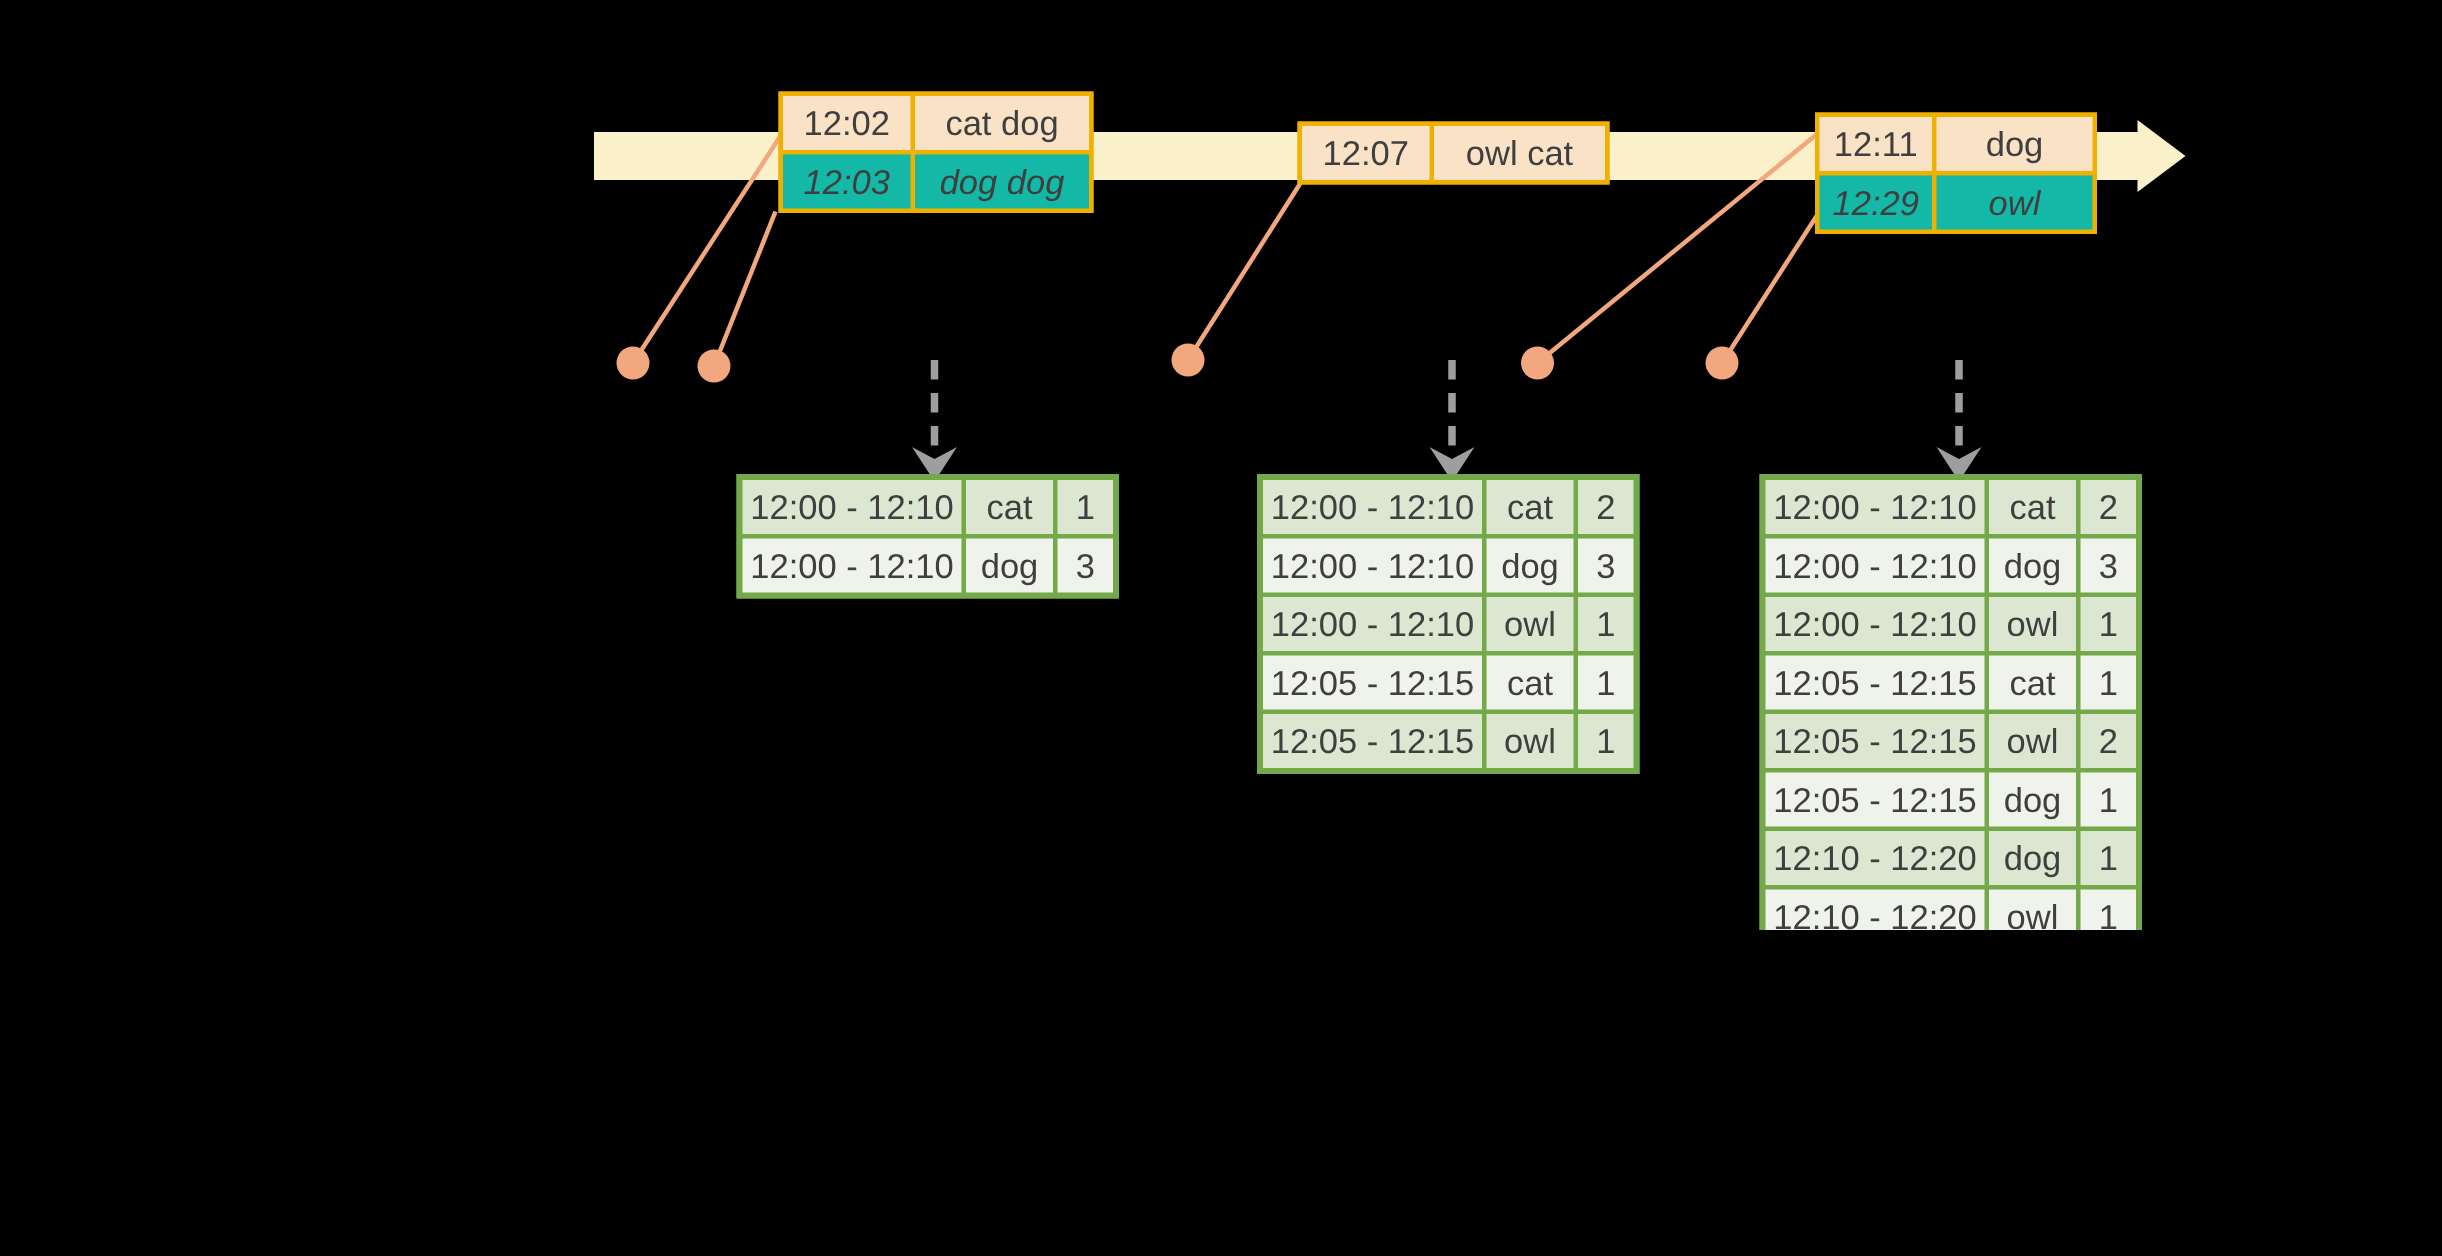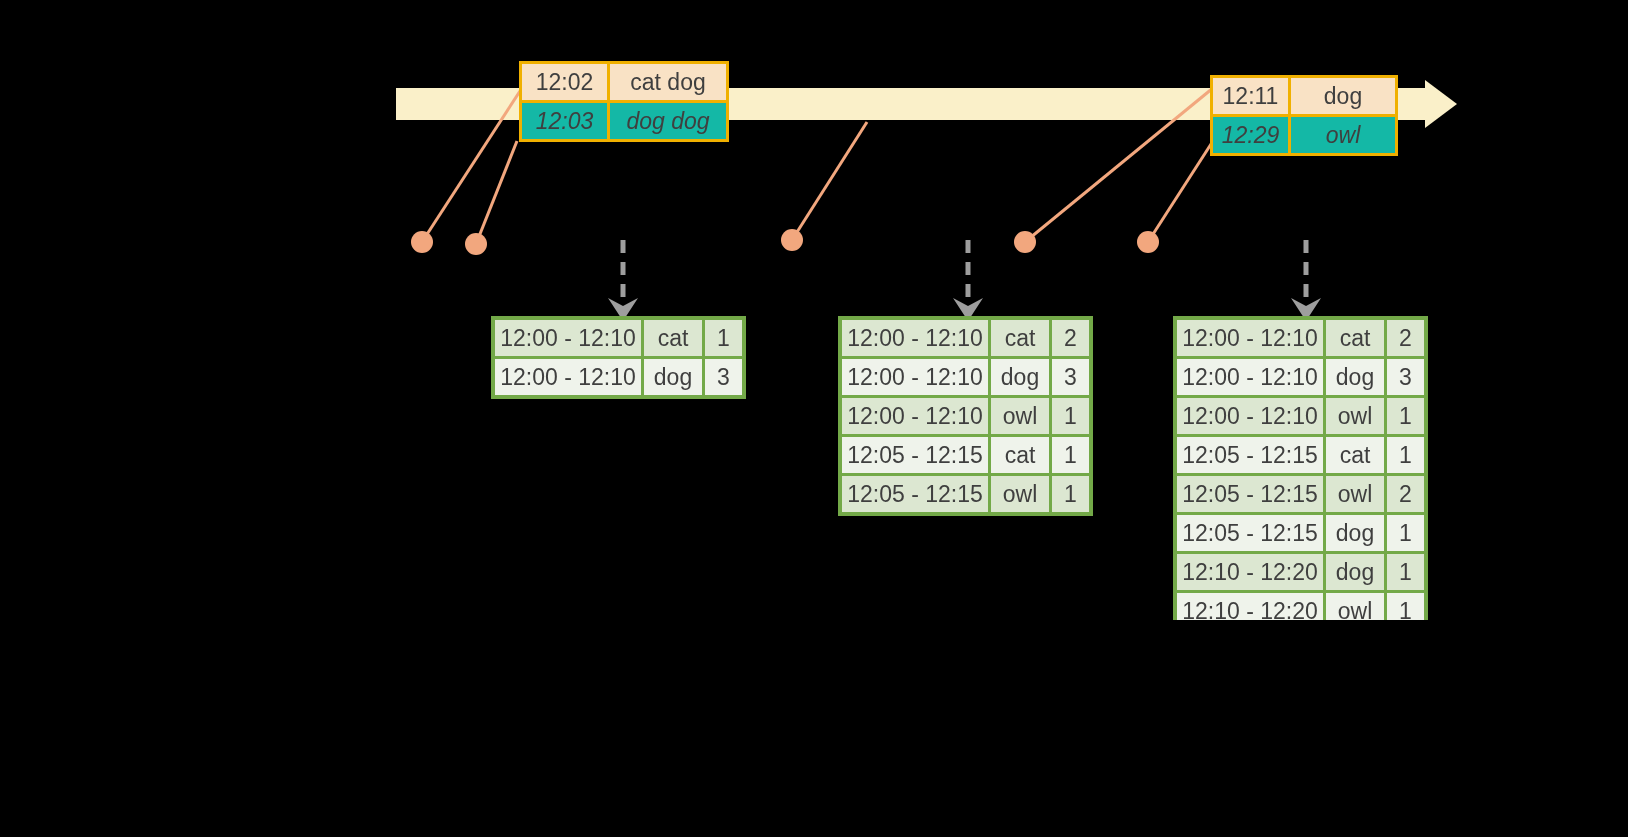--- a/index.html
+++ b/index.html
@@ -65,20 +65,24 @@
     <line x1="1306" y1="240" x2="1306" y2="300" stroke-width="5" stroke-dasharray="13 9" stroke="#9E9E9E"></line>
     <polygon points="1291,298 1306,306 1321,298 1306,321" fill="#9E9E9E"></polygon>
   </svg>
 
   <div id="etA" class="etable">
       <div class="cell dark">12:02</div>
       <div class="cell dark">cat dog</div>
       <div class="cell light">12:03</div>
       <div class="cell light">dog dog</div>
     </div>
+  <div id="etB" class="etable">
+      <div class="cell dark">12:07</div>
+      <div class="cell dark">owl cat</div>
+    </div>
   <div id="etC" class="etable">
       <div class="cell dark">12:11</div>
       <div class="cell dark">dog</div>
       <div class="cell light">12:29</div>
       <div class="cell light">owl</div>
     </div>
 
   <div id="rt1" class="rtable">
       <div class="cell dark">12:00 - 12:10</div>
       <div class="cell dark">cat</div>

